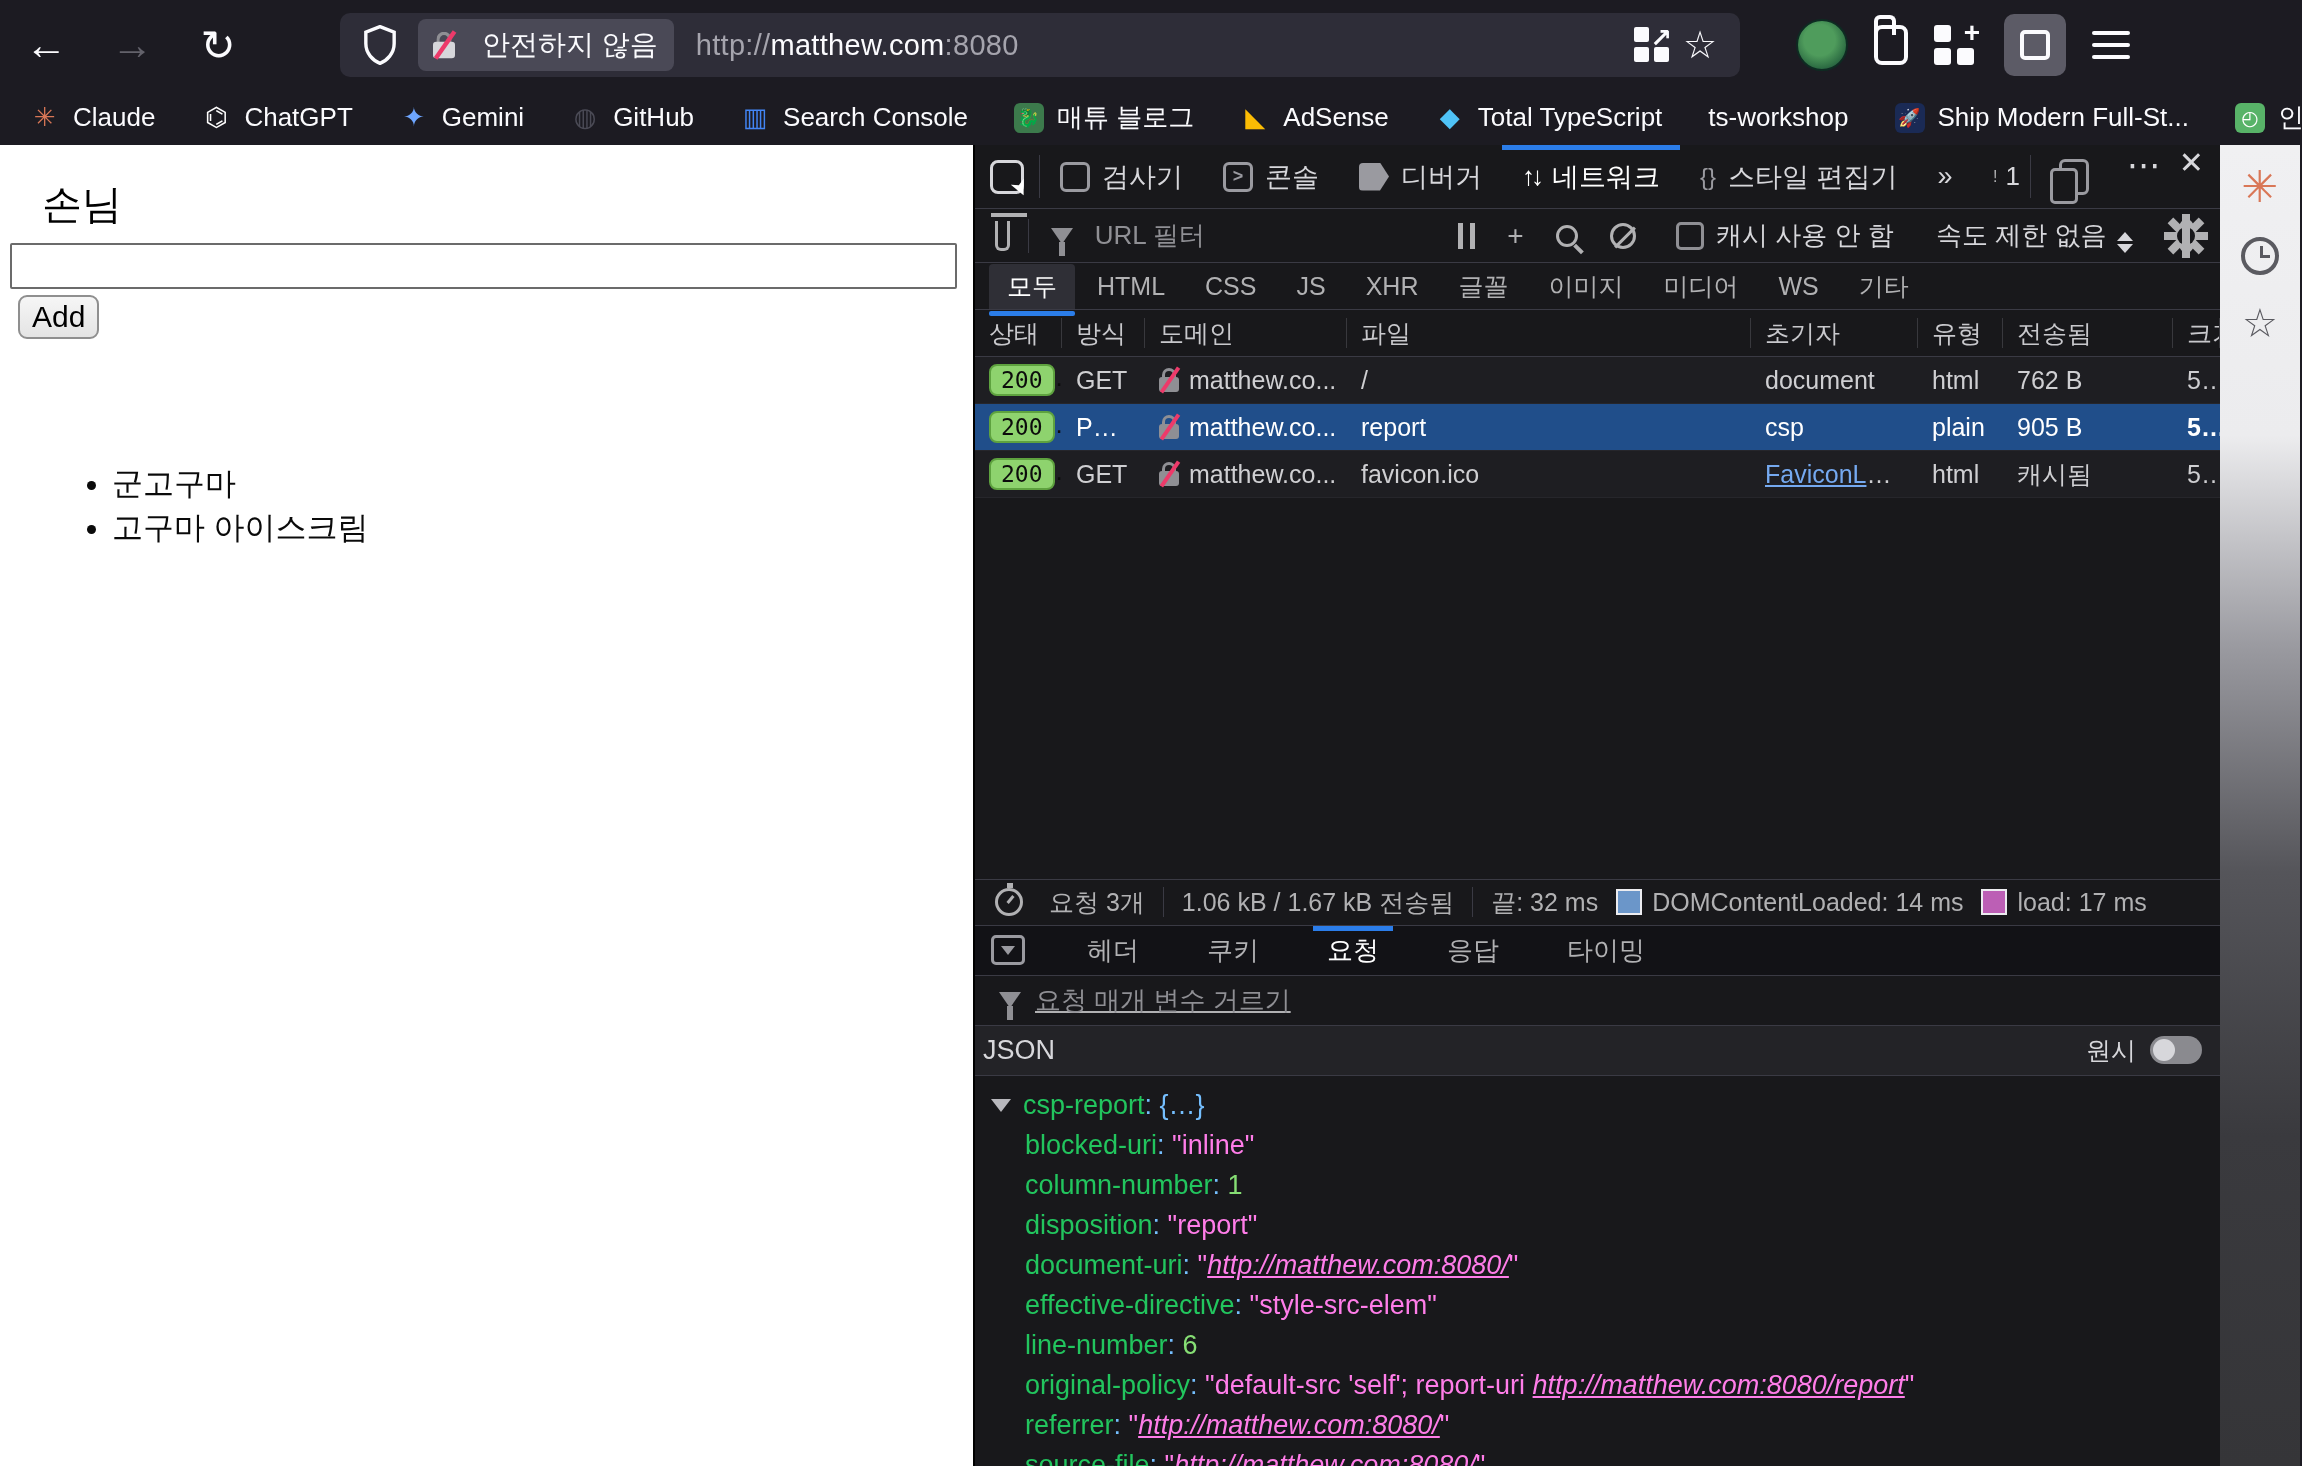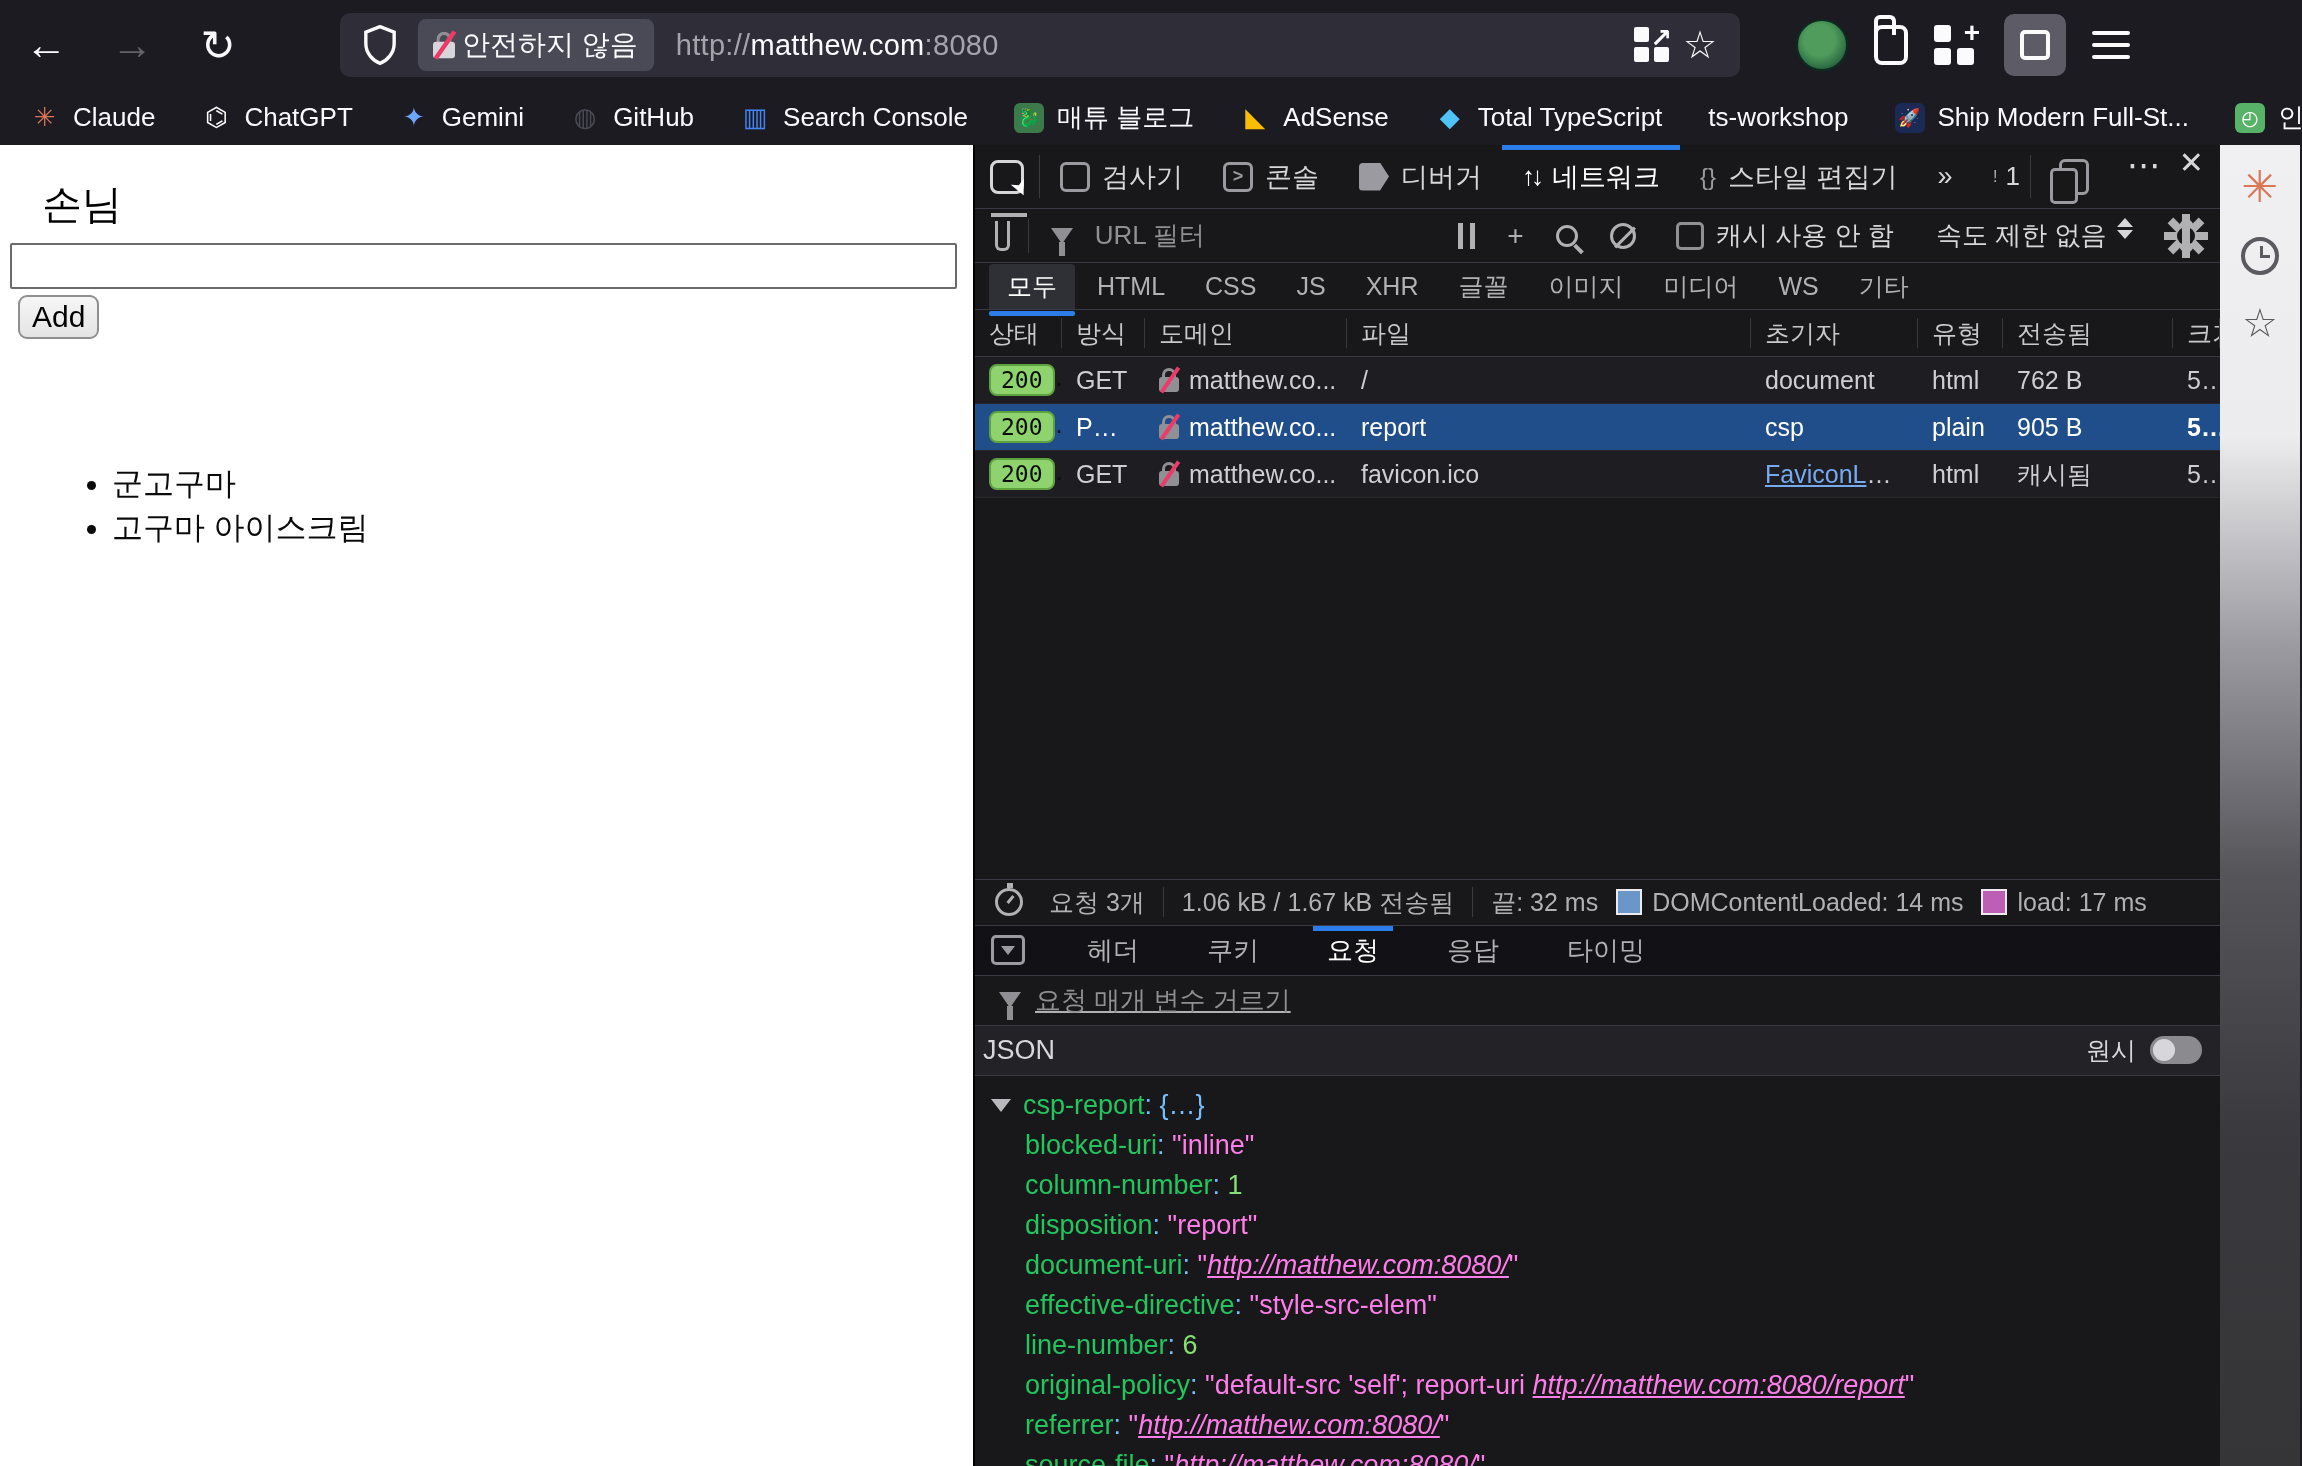--- a/index.html
+++ b/index.html
@@ -6,21 +6,21 @@
   html,body { width:2302px; height:1466px; overflow:hidden; }
   body { font-family:"Liberation Sans","DejaVu Sans",sans-serif; background:#1c1b22; }
   .screen { position:relative; width:2302px; height:1466px; }
 
   
   .chrome { height:90px; background:#1c1b22; display:flex; align-items:center; color:#fbfbfe; }
   .navbtn { font-size:42px; width:64px; height:64px; display:flex; align-items:center; justify-content:center; border-radius:8px; color:#fbfbfe; }
   .navbtn.disabled { color:#63626b; }
   .nav-group { display:flex; align-items:center; gap:22px; margin-left:14px; }
   .urlbar { margin-left:90px; width:1400px; height:64px; background:#2e2d38; border-radius:10px; display:flex; align-items:center; padding:0 16px; }
-  .chip { display:flex; align-items:center; gap:8px; background:#4a4956; border-radius:8px; height:52px; padding:0 16px; margin-left:14px; }
+  .chip { display:flex; align-items:center; gap:28px; background:#4a4956; border-radius:8px; height:52px; padding:0 16px; margin-left:14px; }
   .chip-label { font-size:28px; color:#fbfbfe; }
   .url-text { font-size:29px; margin-left:22px; letter-spacing:0.3px; }
   .url-dim { color:#a5a4ad; }
   .url-host { color:#fbfbfe; }
   .urlbar-spacer { flex:1; }
   .u-icon { width:48px; height:48px; display:flex; align-items:center; justify-content:center; }
   .star-glyph { font-size:38px; color:#fbfbfe; }
   .chrome-right { display:flex; align-items:center; gap:26px; margin-left:56px; }
   .avatar { width:52px; height:52px; border-radius:50%; background:radial-gradient(circle at 45% 40%, #4f9c5c 0 40%, #2e6e44 70%, #16323a 100%); border:2px solid #0e2b22; }
   .gridplus { position:relative; width:44px; height:44px; }
@@ -83,21 +83,21 @@
   .flt-input { flex:1; background:transparent; border:none; outline:none; color:#d7d7db; font-size:26px; margin-left:14px; }
   .flt-input::placeholder { color:#8f8f94; }
   .fbtn { font-size:28px; color:#b1b1b3; padding:0 12px; display:flex; align-items:center; }
   .pausebars { display:flex; gap:7px; } .pausebars i { width:5px; height:26px; background:#b1b1b3; }
   .mag { width:22px; height:22px; border:3px solid #b1b1b3; border-radius:50%; position:relative; }
   .mag:after { content:""; position:absolute; right:-9px; bottom:-7px; width:11px; height:4px; background:#b1b1b3; transform:rotate(45deg); }
   .blockcirc { width:26px; height:26px; border:3px solid #b1b1b3; border-radius:50%; position:relative; }
   .blockcirc:after { content:""; position:absolute; left:-2px; top:10px; width:28px; height:3px; background:#b1b1b3; transform:rotate(-45deg); }
   .cb { width:28px; height:28px; border:3px solid #8f8f94; border-radius:5px; margin-right:12px; }
   .flt-label { font-size:26px; color:#d7d7db; white-space:nowrap; }
-  .throttle { display:flex; align-items:flex-start; gap:10px; font-size:26px; color:#d7d7db; padding:0 14px; white-space:nowrap; }
+  .throttle { display:flex; align-items:flex-end; gap:10px; font-size:26px; color:#d7d7db; padding:0 14px; white-space:nowrap; }
   .updn { display:flex; flex-direction:column; gap:3px; }
   .updn i { width:0; height:0; border-left:8px solid transparent; border-right:8px solid transparent; }
   .updn i.u { border-bottom:9px solid #d7d7db; } .updn i.d { border-top:9px solid #d7d7db; }
   .gear { width:34px; height:34px; border:4px solid #b1b1b3; border-radius:50%; position:relative; margin:0 14px; }
   .gear:before,.gear:after { content:""; position:absolute; left:50%; top:50%; width:44px; height:8px; margin:-4px 0 0 -22px; background:#b1b1b3; }
   .gear:before { transform:rotate(0deg);} .gear:after { transform:rotate(90deg);}
   .gear i { position:absolute; left:50%; top:50%; width:44px; height:8px; margin:-4px 0 0 -22px; background:#b1b1b3; transform:rotate(45deg); }
   .gear em { position:absolute; left:50%; top:50%; width:44px; height:8px; margin:-4px 0 0 -22px; background:#b1b1b3; transform:rotate(135deg); }
   .gear u { position:absolute; left:50%; top:50%; width:18px; height:18px; margin:-9px 0 0 -9px; background:#18181b; border-radius:50%; }
 

